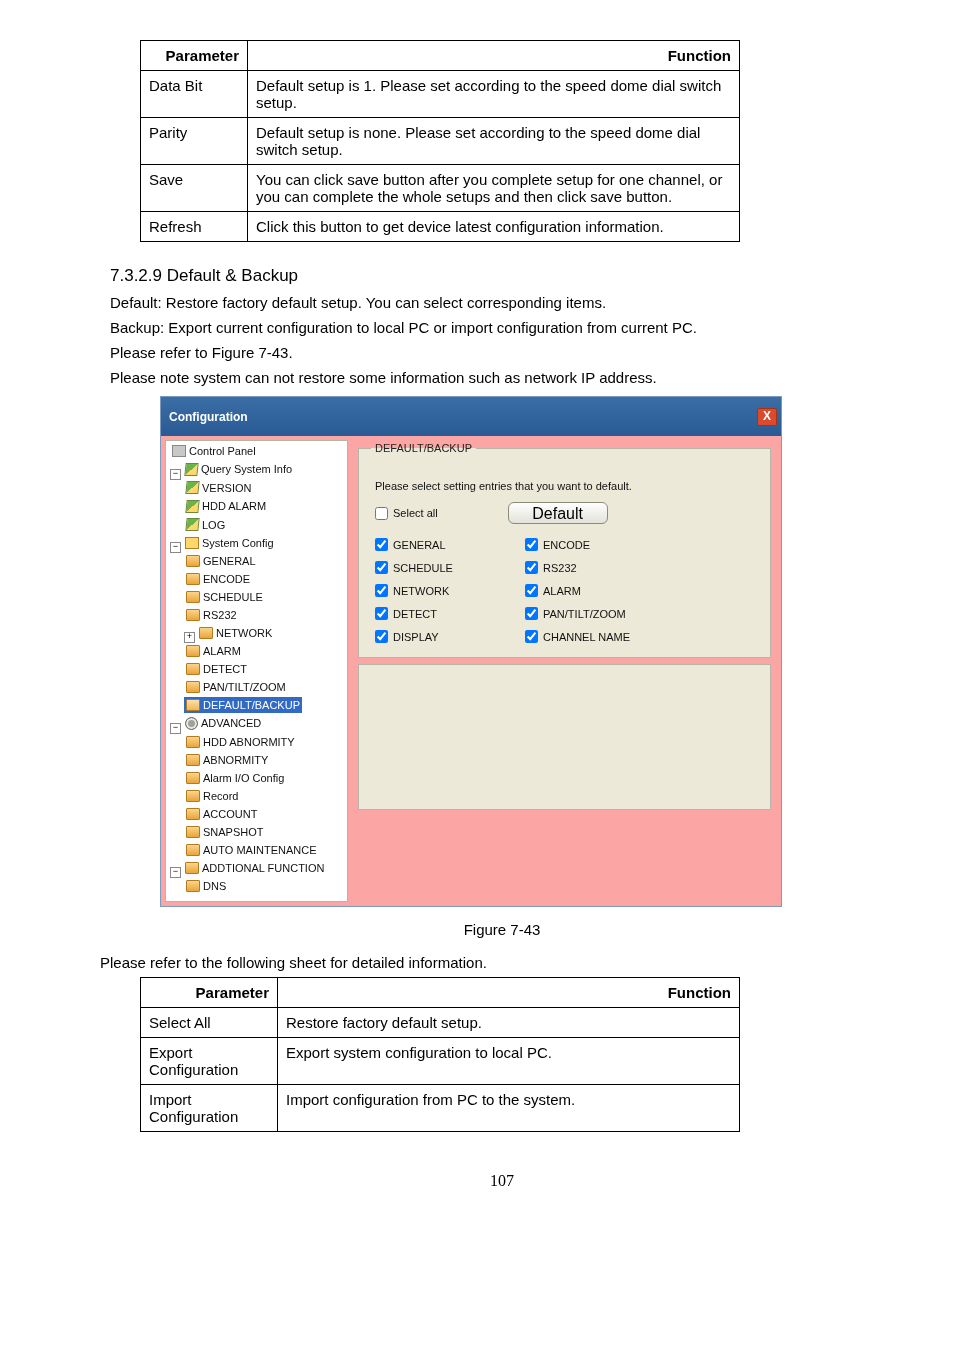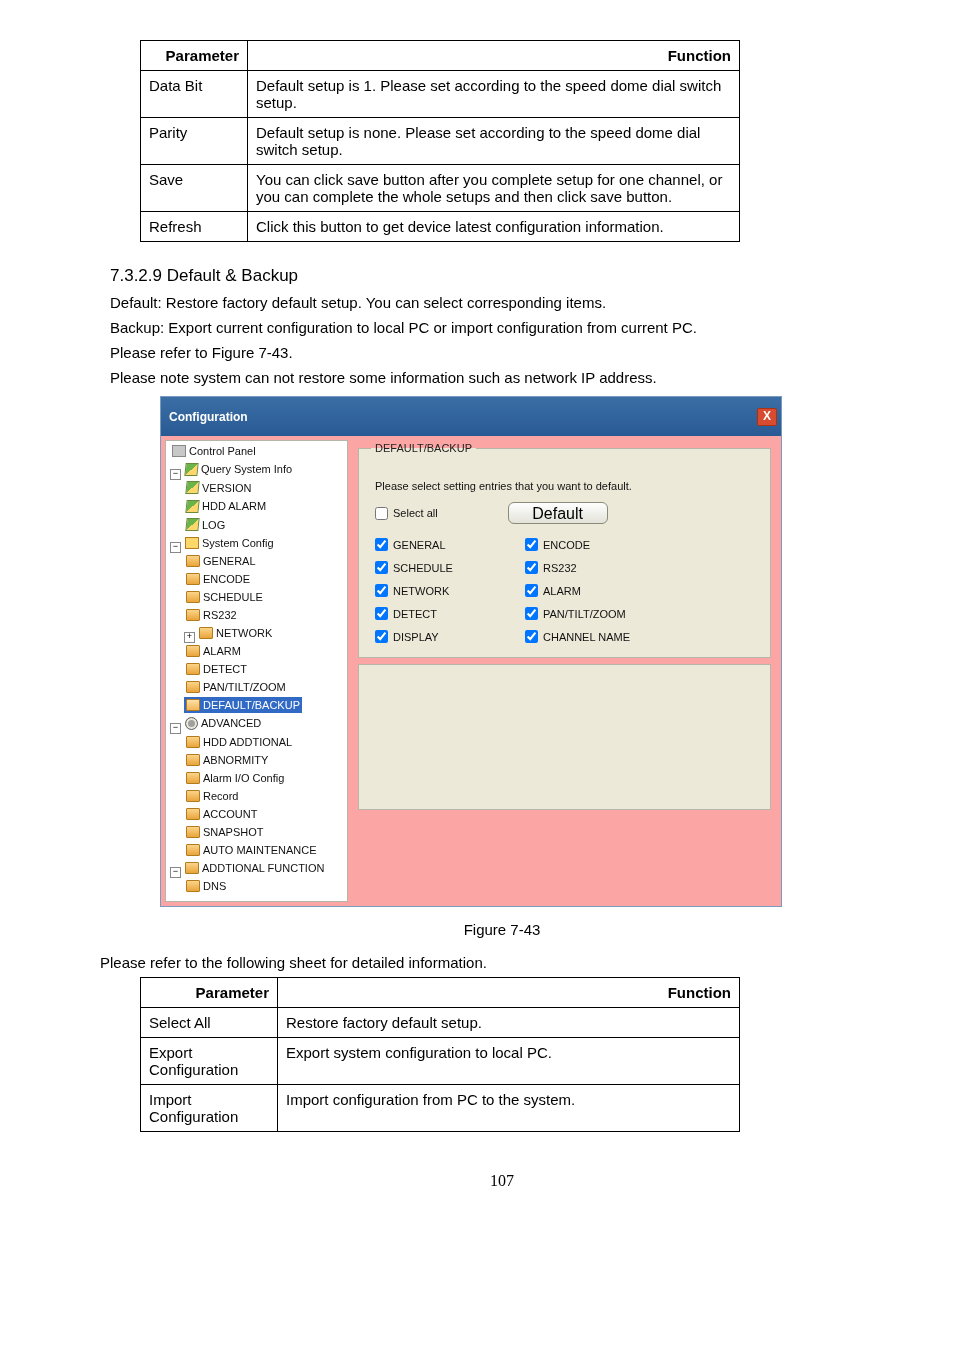--- a/index.html
+++ b/index.html
@@ -342,21 +342,21 @@
             </ul>
           </li>
           <li>
             <span class="exp-box">−</span><span class="tree-label">
                 <span class="ic ic-gear"></span>
                 <span>ADVANCED</span>
               </span>
             <ul>
               <li><span class="tree-label">
                     <span class="ic ic-folder"></span>
-                    <span>HDD ADDTIONAL</span>
+                    <span>HDD ABNORMITY</span>
                   </span></li>
               <li><span class="tree-label">
                     <span class="ic ic-folder"></span>
                     <span>ABNORMITY</span>
                   </span></li>
               <li><span class="tree-label">
                     <span class="ic ic-folder"></span>
                     <span>Alarm I/O Config</span>
                   </span></li>
               <li><span class="tree-label">

